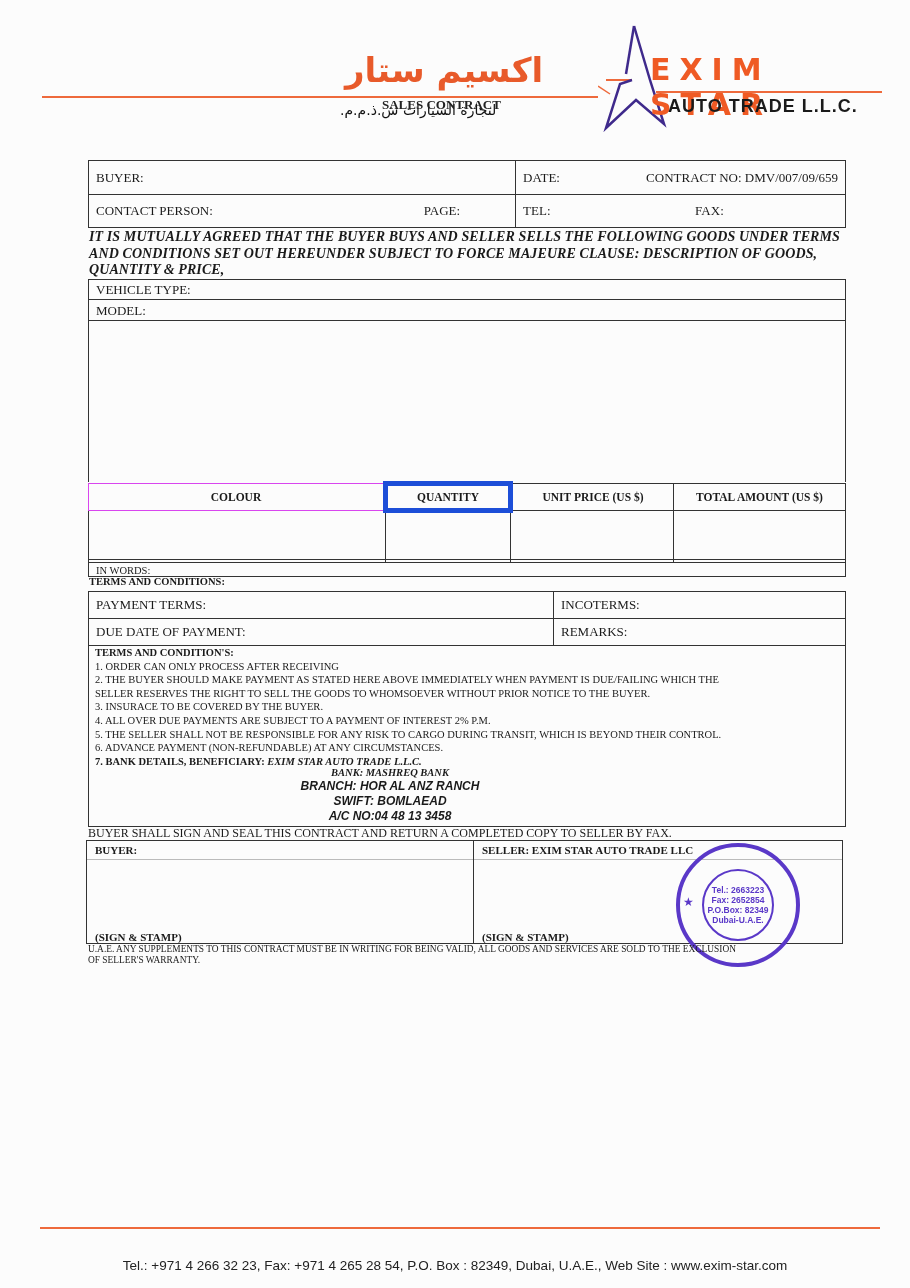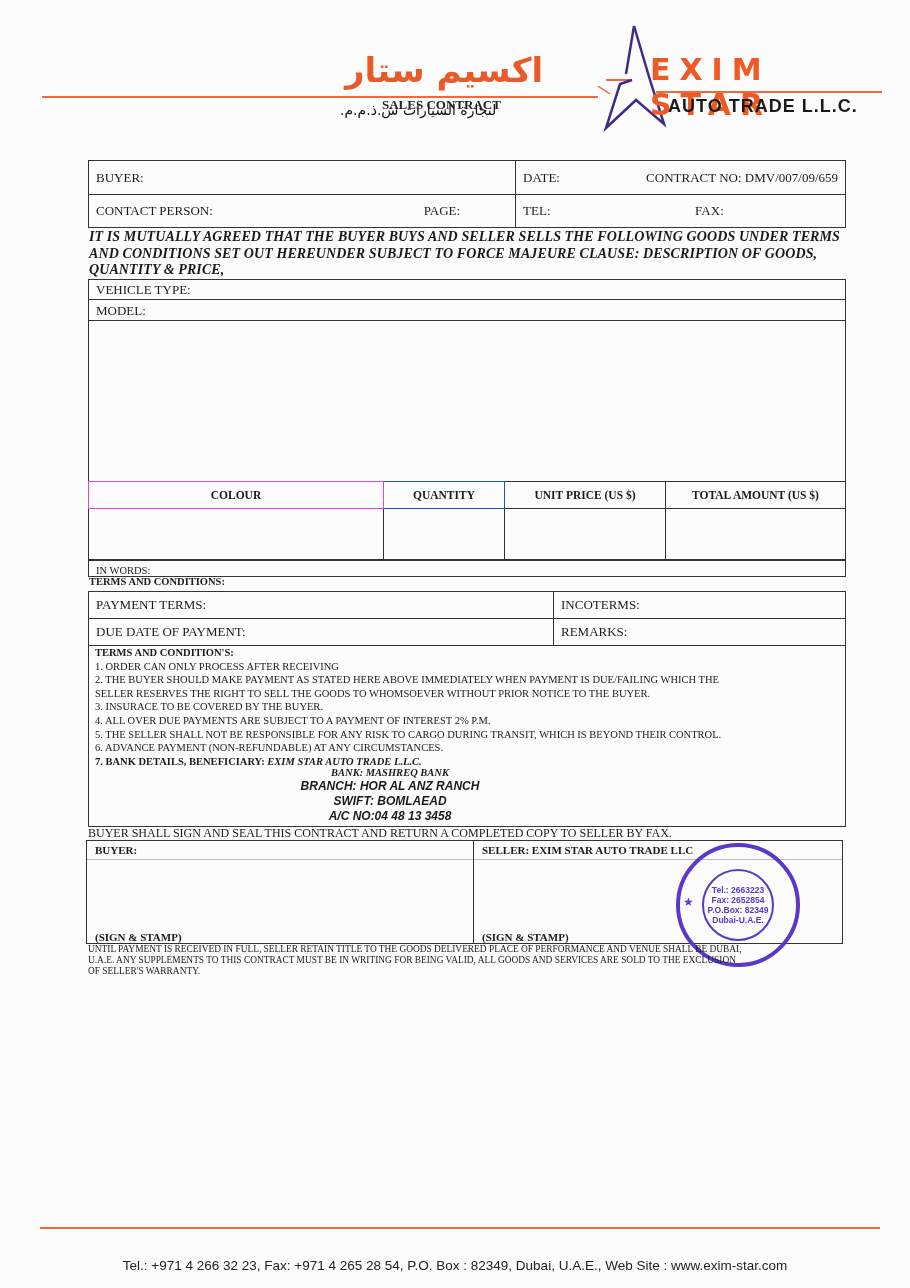--- a/index.html
+++ b/index.html
@@ -98,21 +98,21 @@
 </div>
 <div class="abs box" style="left:88px; top:299px; width:758px; height:22px;">
   <span class="row-label" style="line-height:21px;">MODEL:</span>
 </div>
 <div class="abs box" style="left:88px; top:320px; width:758px; height:162px; border-top:none; border-bottom:none;"></div>
 
 <table class="abs" style="left:88px; top:481px; width:758px;">
   <tbody>
       <tr style="height:27px;">
     <th style="width:292px; border:1px solid #d946ef; font-size:11.5px;">COLOUR</th>
-    <th style="width:118px; border:1px solid #1d4ed8; font-size:11.5px;">QUANTITY</th>
+    <th style="width:118px; border:5px solid #1d4ed8; font-size:11.5px;">QUANTITY</th>
     <th style="width:158px; border:1px solid #333; font-size:11.5px;">UNIT PRICE (US $)</th>
     <th style="border:1px solid #333; font-size:11.5px;">TOTAL AMOUNT (US $)</th>
   </tr>
   <tr style="height:52px;">
     <td></td>
     <td></td>
     <td></td>
     <td></td>
   </tr>
 </tbody>
@@ -172,19 +172,18 @@
   <div class="stamp-inner">
     <div>Tel.: 2663223</div>
     <div>Fax: 2652854</div>
     <div>P.O.Box: 82349</div>
     <div>Dubai-U.A.E.</div>
   </div>
   <div style="position:absolute; left:3px; top:48px; font-size:12px;">★</div>
 </div>
 
 <div class="abs" style="left:88px; top:944px; font-size:9.4px; line-height:11px;">
-  <div>UNTIL PAYMENT IS RECEIVED IN FULL, SELLER RETAIN TITLE TO THE GOODS DELIVERED PLACE OF PERFORMANCE AND VENUE SHALL BE DUBAI,</div>
   <div>U.A.E. ANY SUPPLEMENTS TO THIS CONTRACT MUST BE IN WRITING FOR BEING VALID, ALL GOODS AND SERVICES ARE SOLD TO THE EXCLUSION</div>
   <div>OF SELLER'S WARRANTY.</div>
 </div>
 
 <div class="abs orange-rule" style="left:40px; top:1227px; width:840px;"></div>
 <div class="abs footer">Tel.: +971 4 266 32 23, Fax: +971 4 265 28 54, P.O. Box : 82349, Dubai, U.A.E., Web Site : www.exim-star.com</div>
 
 </body></html>

